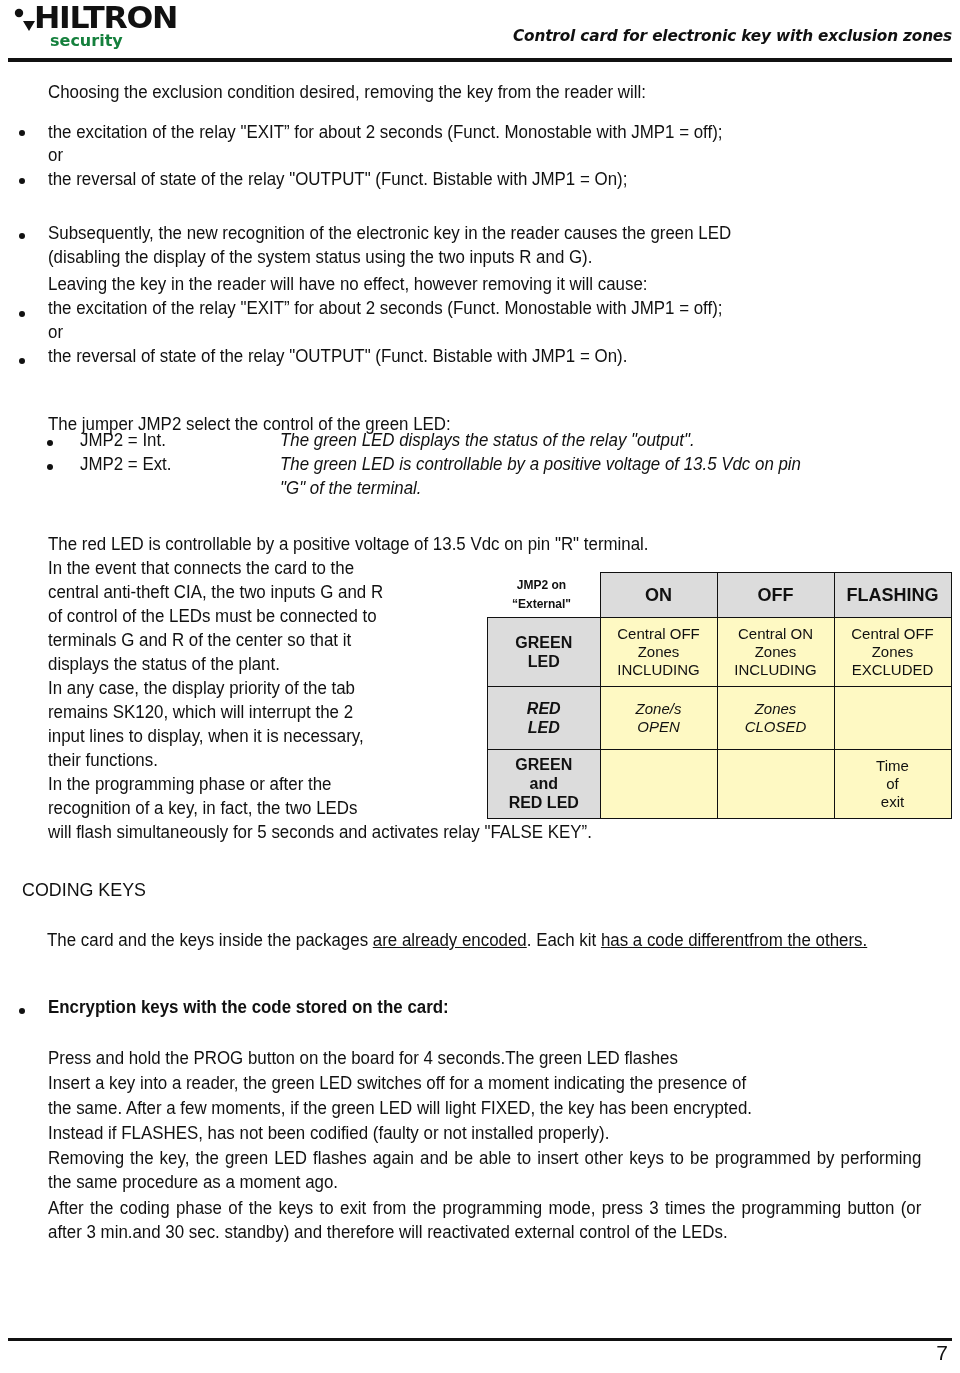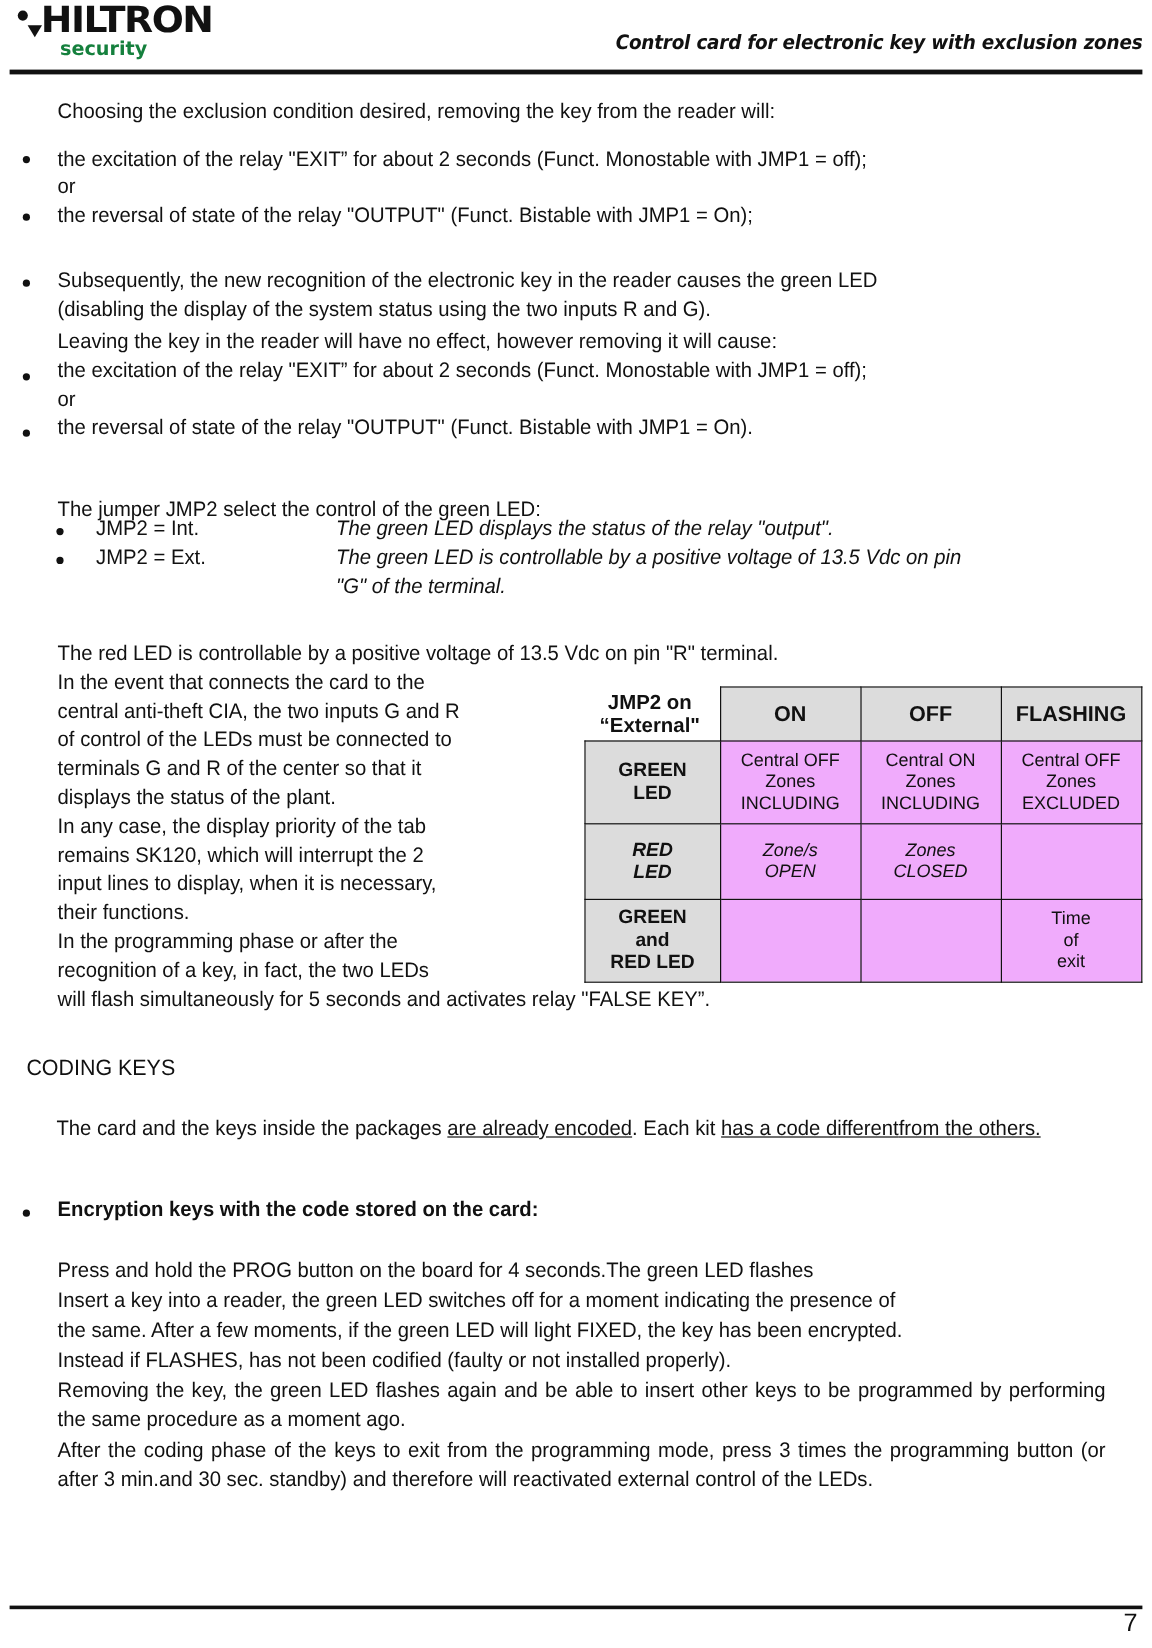--- a/index.html
+++ b/index.html
@@ -120,40 +120,40 @@
     border: 1.5px solid #111;
     text-align: center;
     vertical-align: middle;
     padding: 3px 4px;
     color: #111;
   }
   .jmp-table td.corner {
     border: none;
     background: transparent;
     font-weight: bold;
-    font-size: 17px;
+    font-size: 12px;
     line-height: 19px;
     width: 100px;
     padding-right: 8px;
   }
   .jmp-table td.colhead {
     background: #dcdcdc;
     font-weight: bold;
     font-size: 18px;
     height: 34px;
   }
   .jmp-table td.rowhead {
     background: #dcdcdc;
     font-weight: bold;
     font-size: 16px;
     line-height: 19px;
     width: 100px;
   }
   .jmp-table td.cell {
-    background: #f0abfc;
+    background: #fef9c3;
     width: 108px;
   }
   .jmp-table td.r1 { height: 62px; }
   .jmp-table td.r2 { height: 56px; font-style: italic; }
   .jmp-table td.r3 { height: 62px; }
 
   
   .footer-rule {
     position: absolute;
     left: 8px;

